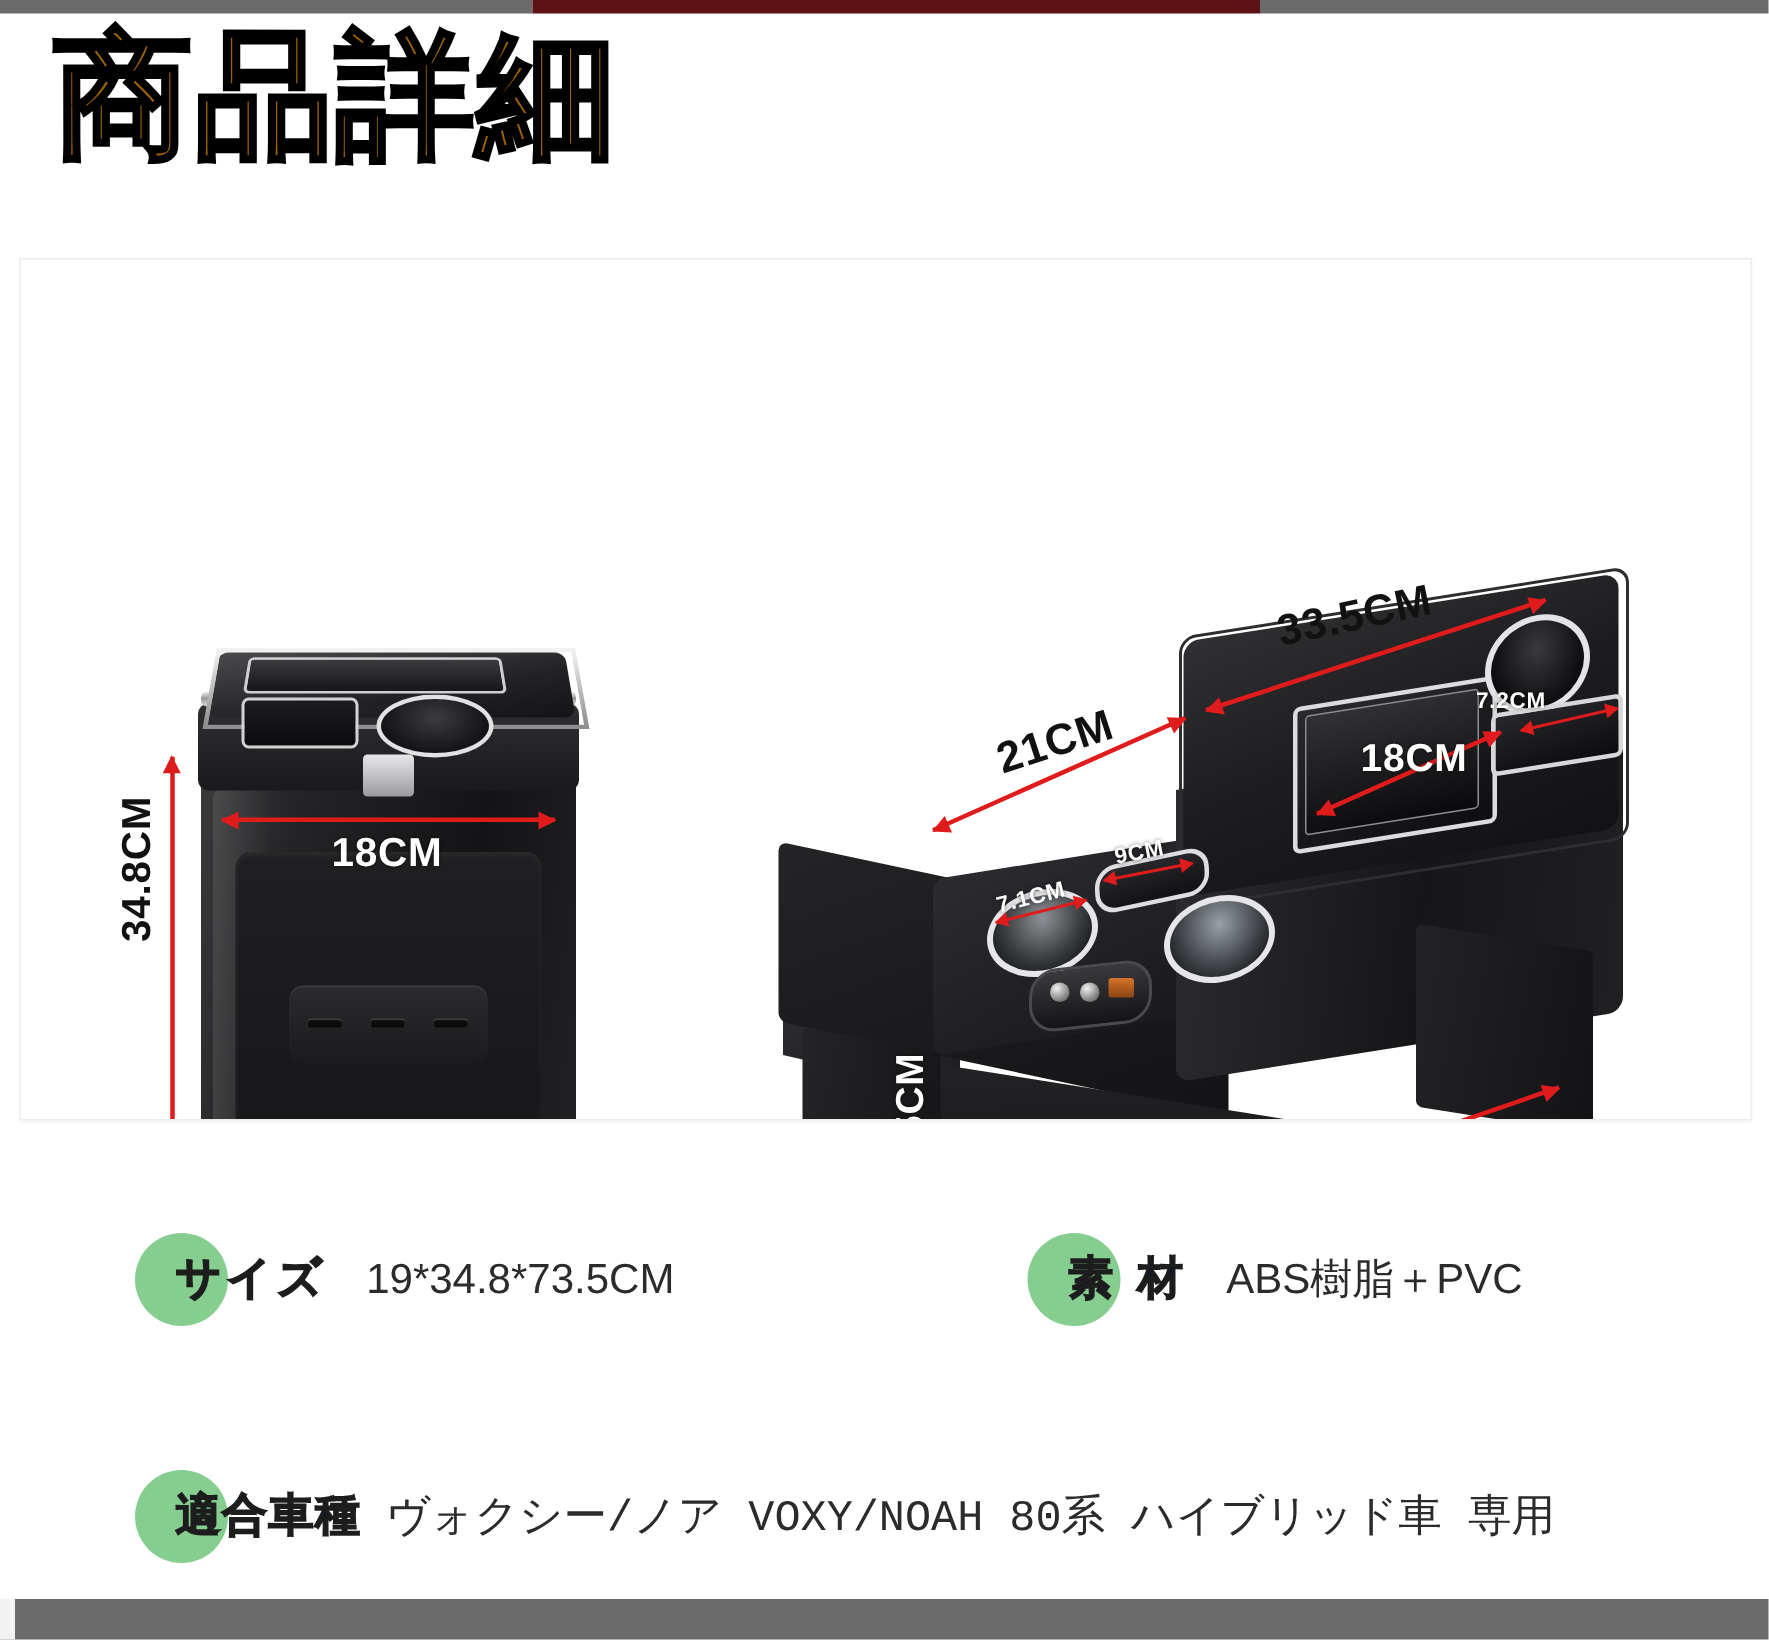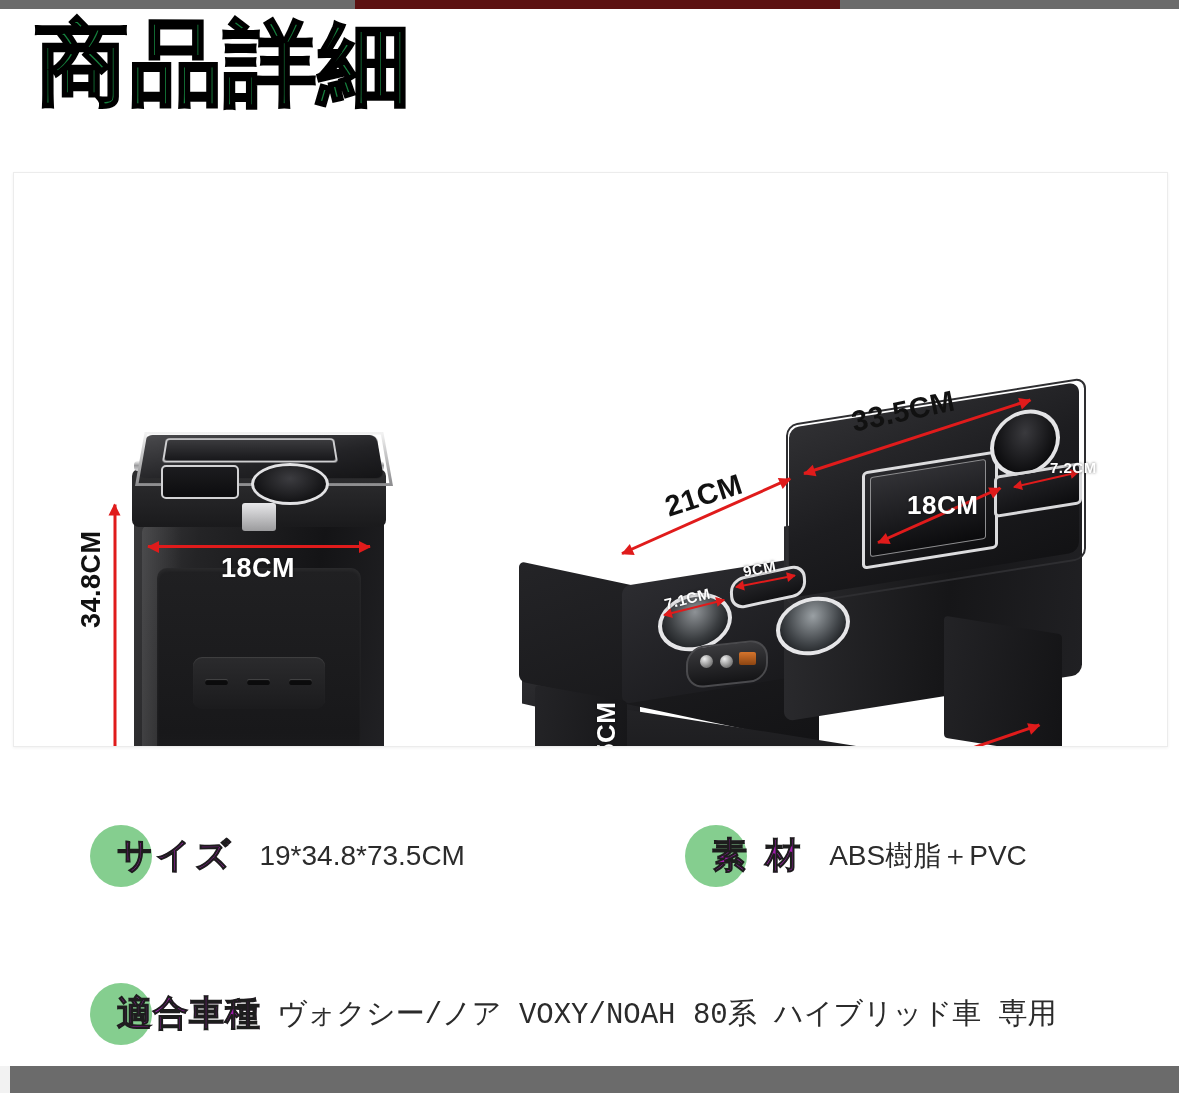--- a/index.html
+++ b/index.html
@@ -24,21 +24,21 @@
   .topbar-seg-right { flex: 1;      height: 100%; background: #6b6b6b; }
 
   
   .page-title {
     position: absolute;
     left: 36px; top: 14px;
     font-family: "DejaVu Sans", sans-serif;
     font-size: 92px;
     font-weight: 900;
     letter-spacing: 2px;
-    color: #15803d;
+    color: #a16207;
     line-height: 1.08;
     white-space: nowrap;
     -webkit-text-stroke: 2.5px #000;
   }
 
   
   .photo-panel {
     position: absolute;
     left: 13px; top: 172px;
     width: 1153px; height: 573px;
@@ -308,22 +308,22 @@
     width: 62px; height: 62px;
     border-radius: 50%;
     background: #85ce8f;
   }
   .badge-text {
     position: relative;
     z-index: 2;
     margin-left: 27px;
     font-family: "DejaVu Sans", sans-serif;
     font-weight: 900;
-    font-size: 35px;
-    color: #a21caf;
+    font-size: 30px;
+    color: #0f172a;
     letter-spacing: 3px;
     white-space: nowrap;
     -webkit-text-stroke: 1px #1d1d1d;
   }
   .spec-value {
     margin-left: 26px;
     font-family: "Liberation Sans", sans-serif;
     font-size: 28px;
     color: #2b2b2b;
     white-space: nowrap;
@@ -419,21 +419,21 @@
     <div class="arrow" style="left:790px; top:299px; width:238px; transform:rotate(-18deg);"></div>
     <div class="dim-label" style="left:837px; top:222px; font-size:29px; transform:rotate(-12deg);">33.5CM</div>
 
     <div class="arrow" style="left:608px; top:379px; width:184px; transform:rotate(-24deg);"></div>
     <div class="dim-label" style="left:650px; top:306px; font-size:29px; transform:rotate(-18deg);">21CM</div>
 
     <div class="arrow" style="left:864px; top:368px; width:134px; transform:rotate(-24deg);"></div>
     <div class="dim-label light" style="left:893px; top:317px; font-size:26px;">18CM</div>
 
     <div class="arrow thin" style="left:1000px; top:313px; width:66px; transform:rotate(-13deg);"></div>
-    <div class="dim-label light" style="left:1036px; top:286px; font-size:15px;text-align:right;">7.2CM</div>
+    <div class="dim-label light" style="left:970px; top:286px; font-size:15px;text-align:right;">7.2CM</div>
 
     <div class="arrow thin" style="left:650px; top:441px; width:62px; transform:rotate(-14deg);"></div>
     <div class="dim-label light" style="left:650px; top:417px; font-size:15px; transform:rotate(-14deg);">7.1CM</div>
 
     <div class="arrow thin" style="left:722px; top:413px; width:60px; transform:rotate(-11deg);"></div>
     <div class="dim-label light" style="left:729px; top:387px; font-size:15px; transform:rotate(-11deg);">9CM</div>
 
     <div class="dim-label light" style="left:577px; top:600px; font-size:26px; transform:rotate(-90deg); transform-origin:left top;">25CM</div>
 
     <div class="arrow" style="left:562px; top:710px; width:490px; transform:rotate(-19deg);"></div>

